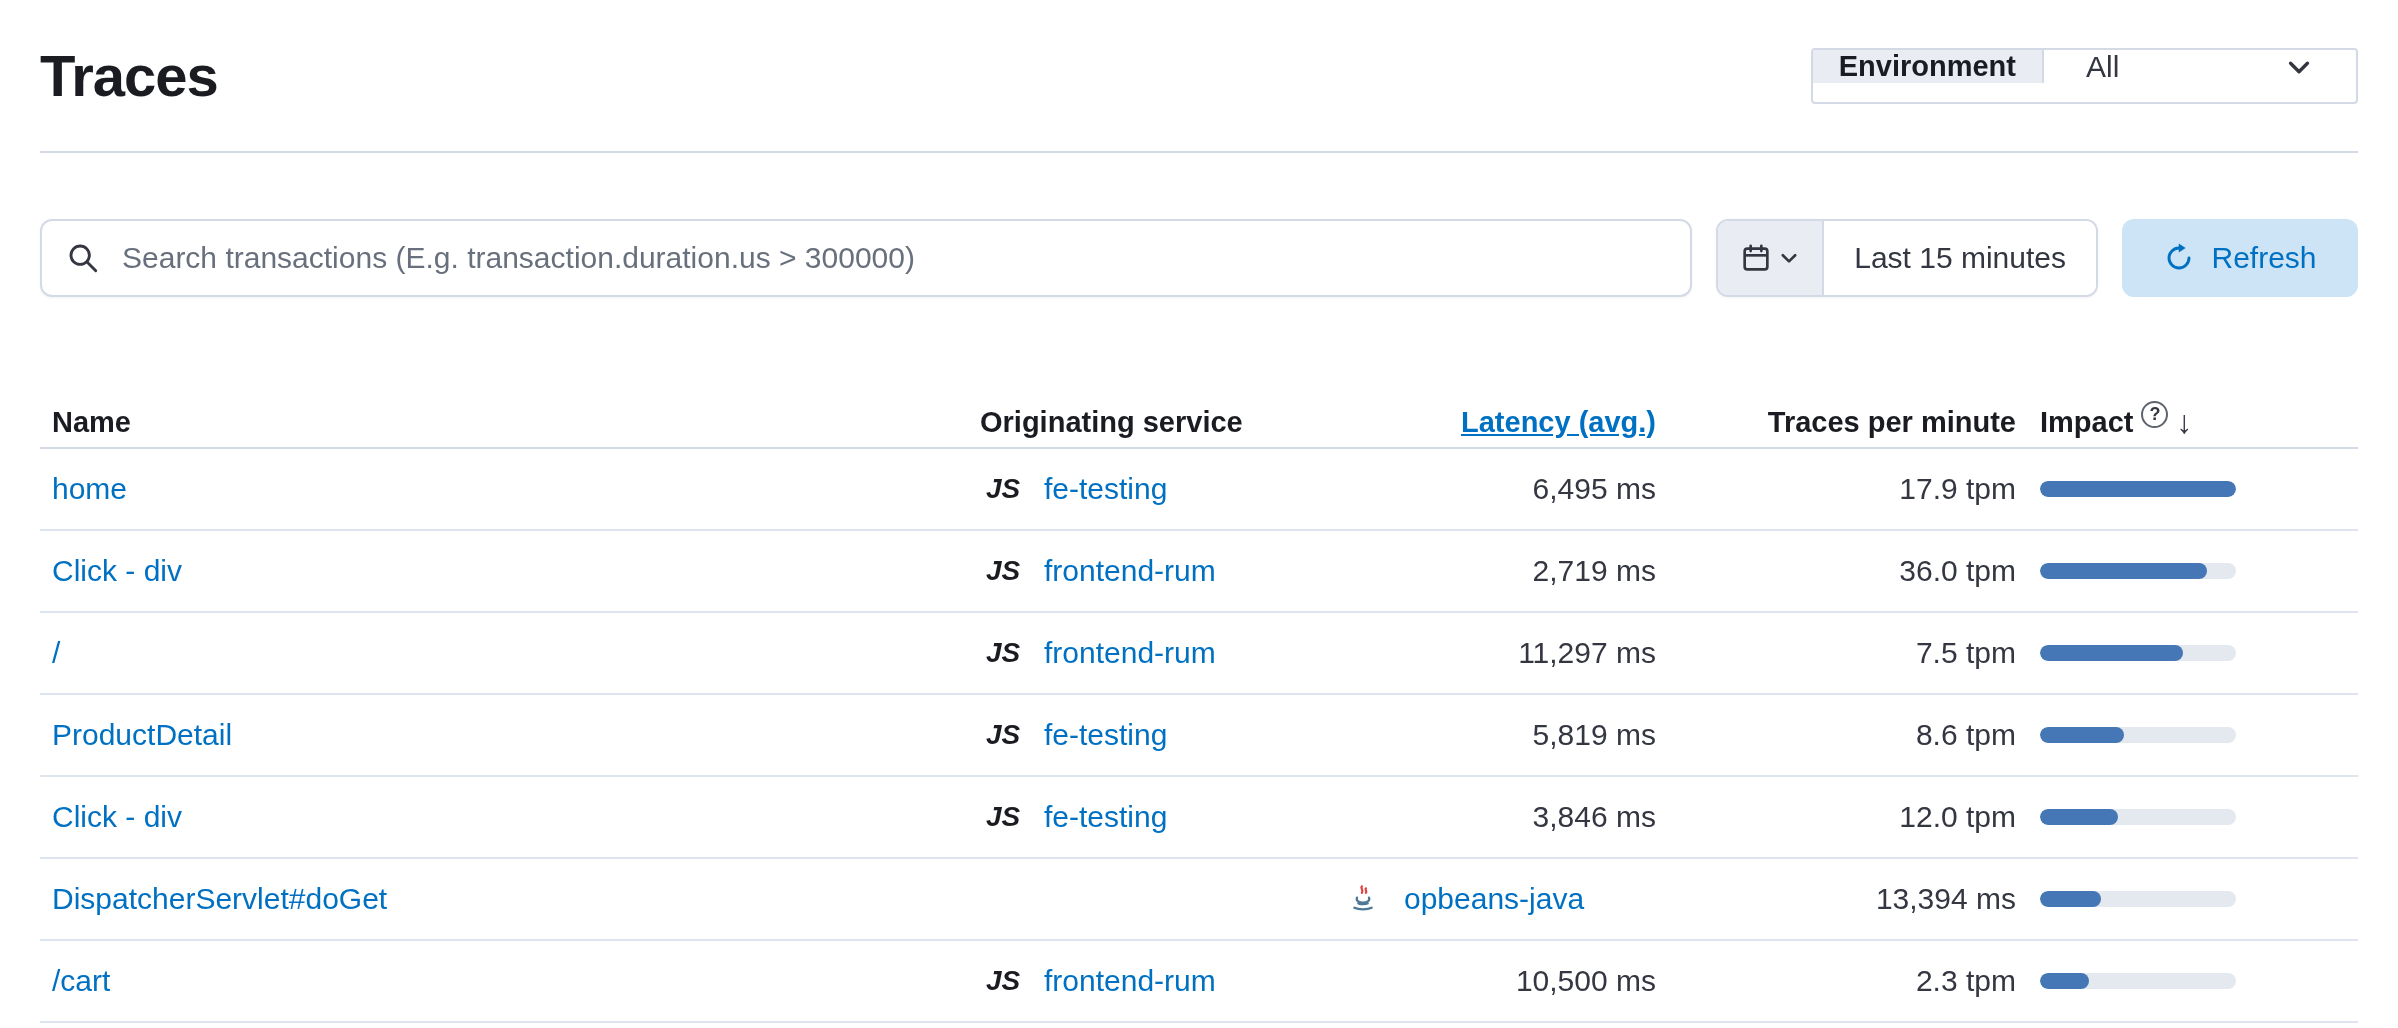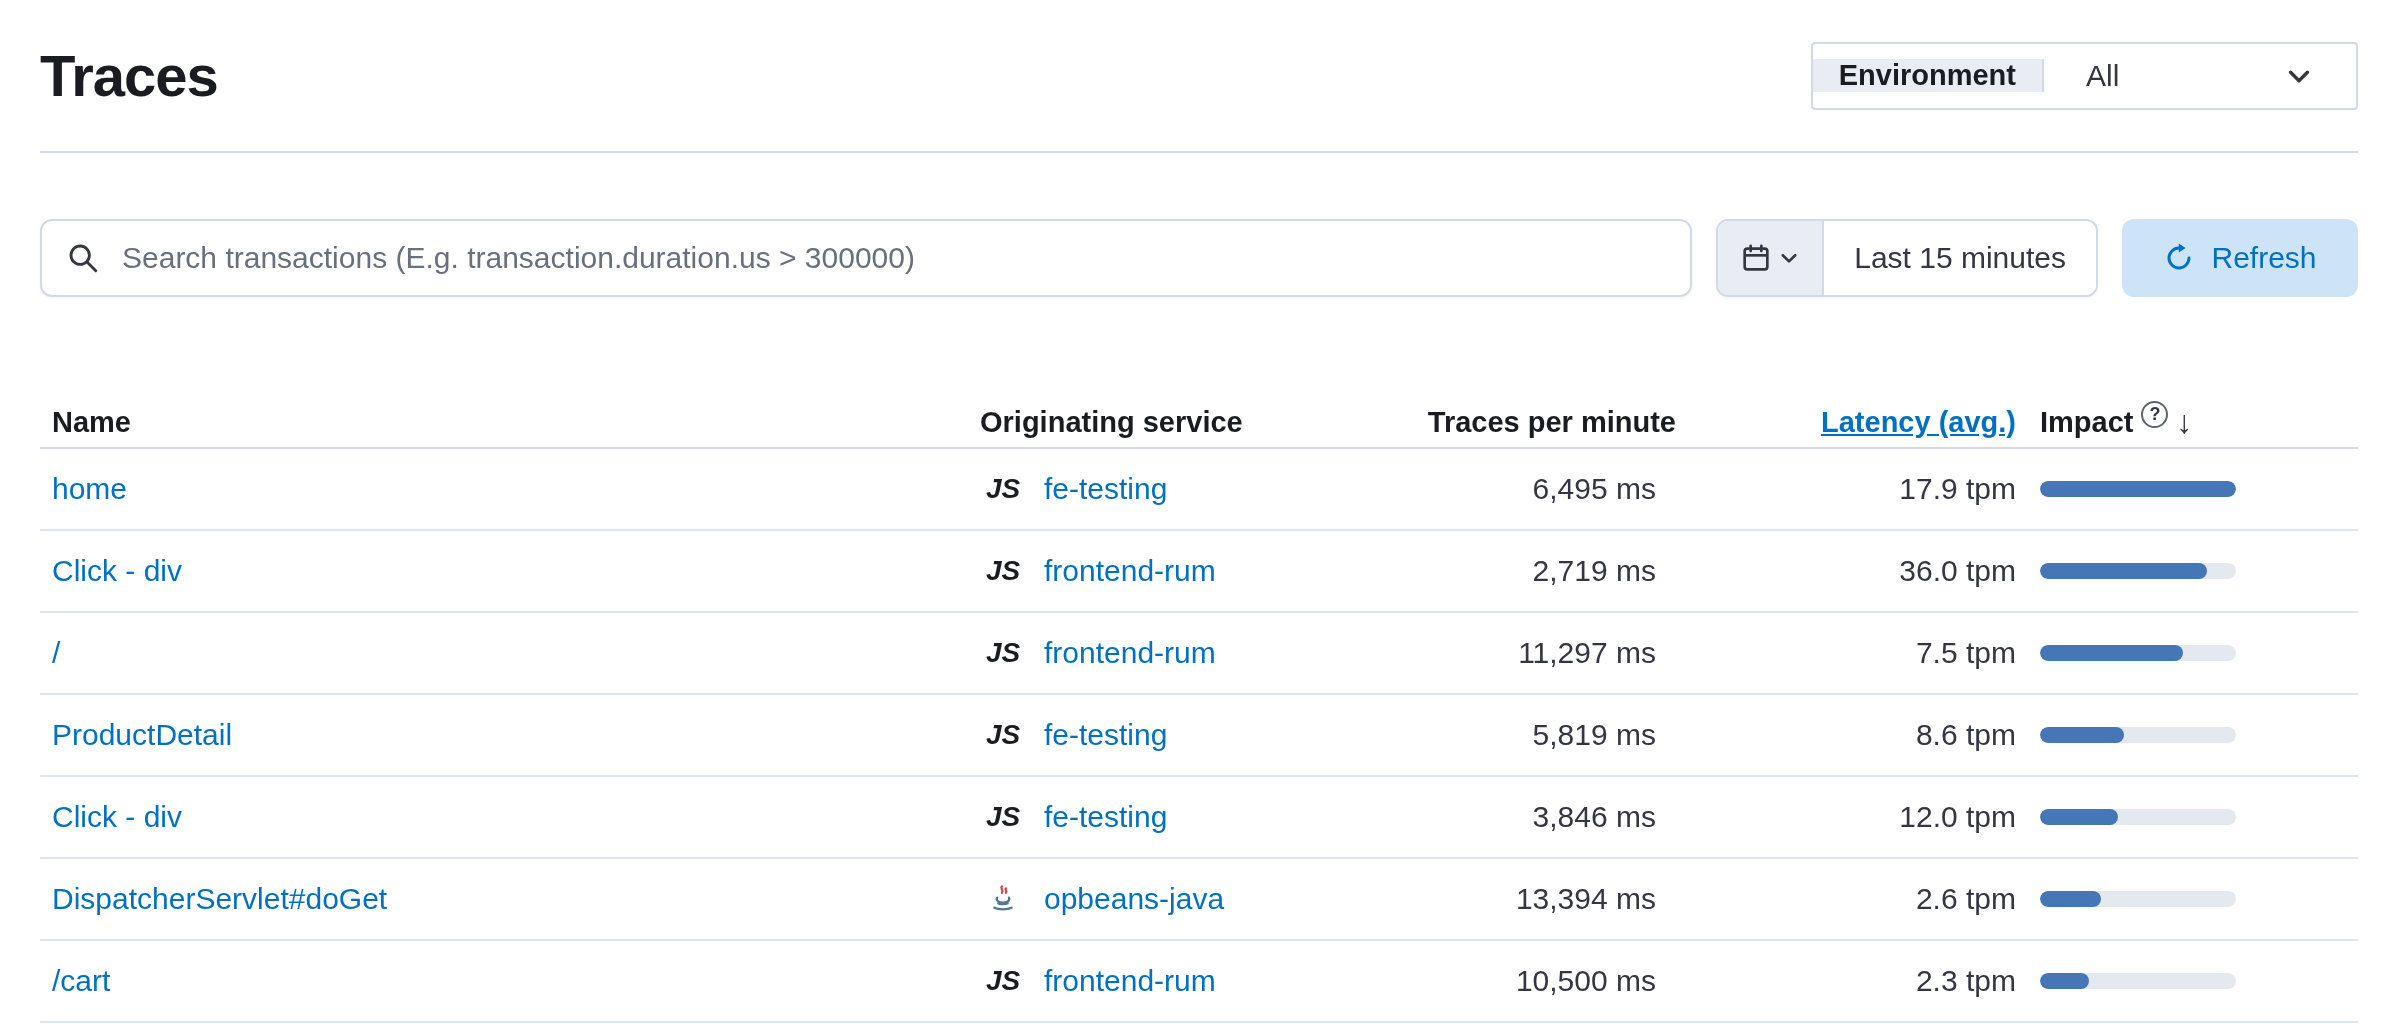--- a/index.html
+++ b/index.html
@@ -15,21 +15,21 @@
   }
   .page{padding:0 40px;}
 
   
   .page-header{
     height:153px;display:flex;align-items:center;justify-content:space-between;
     border-bottom:2px solid var(--border);
   }
   .page-title{font-size:58px;font-weight:700;margin:0;letter-spacing:-1px;color:var(--heading);}
   .env-control{
-    display:flex;align-items:center;height:68px;border:2px solid var(--border);
+    display:flex;align-items:flex-start;height:56px;border:2px solid var(--border);
     border-radius:4px;overflow:hidden;background:#fff;cursor:pointer;
   }
   .env-label{
     background:var(--input-group-bg);display:flex;align-items:center;
     padding:0 26px;font-size:29px;font-weight:600;color:var(--heading);
     border-right:2px solid var(--border);
   }
   .env-value{
     width:312px;display:flex;align-items:center;justify-content:space-between;
     padding:0 42px;font-size:30px;color:var(--text);background:#fff;
@@ -141,24 +141,24 @@
         <path d="M11.8 1.2 L17 4.5 L11.8 7.8 Z" fill="currentColor"></path>
       </svg>
       <span>Refresh</span>
     </button>
   </div>
 
   <div class="table">
     <div class="tr thead">
       <div class="th col-name">Name</div>
       <div class="th col-service">Originating service</div>
-      <div class="th col-tpm">Traces per minute</div>
       <div class="th col-latency">
         <a class="link underline">Latency (avg.)</a>
       </div>
+      <div class="th col-tpm">Traces per minute</div>
       <div class="th col-impact">
         <span>Impact</span>
         <span class="q-icon">?</span>
         <span class="sort-arrow">↓</span>
       </div>
     </div>
     <div>
   <div class="tr">
     <div class="td col-name">
       <a class="link">home</a>
@@ -258,21 +258,20 @@
     </g>
     <g fill="none" stroke="#e2403f" stroke-width="1.7" stroke-linecap="round">
       <path d="M11.2 2.5c-1.6 1.6 1.6 2.7 0 4.8"></path>
       <path d="M14.2 4c-1.2 1.2 1.2 2 0 3.4"></path>
     </g>
   </svg>
 </span>
       <a class="link">opbeans-java</a>
     </div>
     <div class="td col-latency">13,394 ms</div>
-    <div class="td col-tpm">2.6 tpm</div>
     <div class="td col-impact">
       <div class="bar-track">
         <div class="bar-fill" style="width: 31%;"></div>
       </div>
     </div>
   </div>
 
   <div class="tr">
     <div class="td col-name">
       <a class="link">/cart</a>

